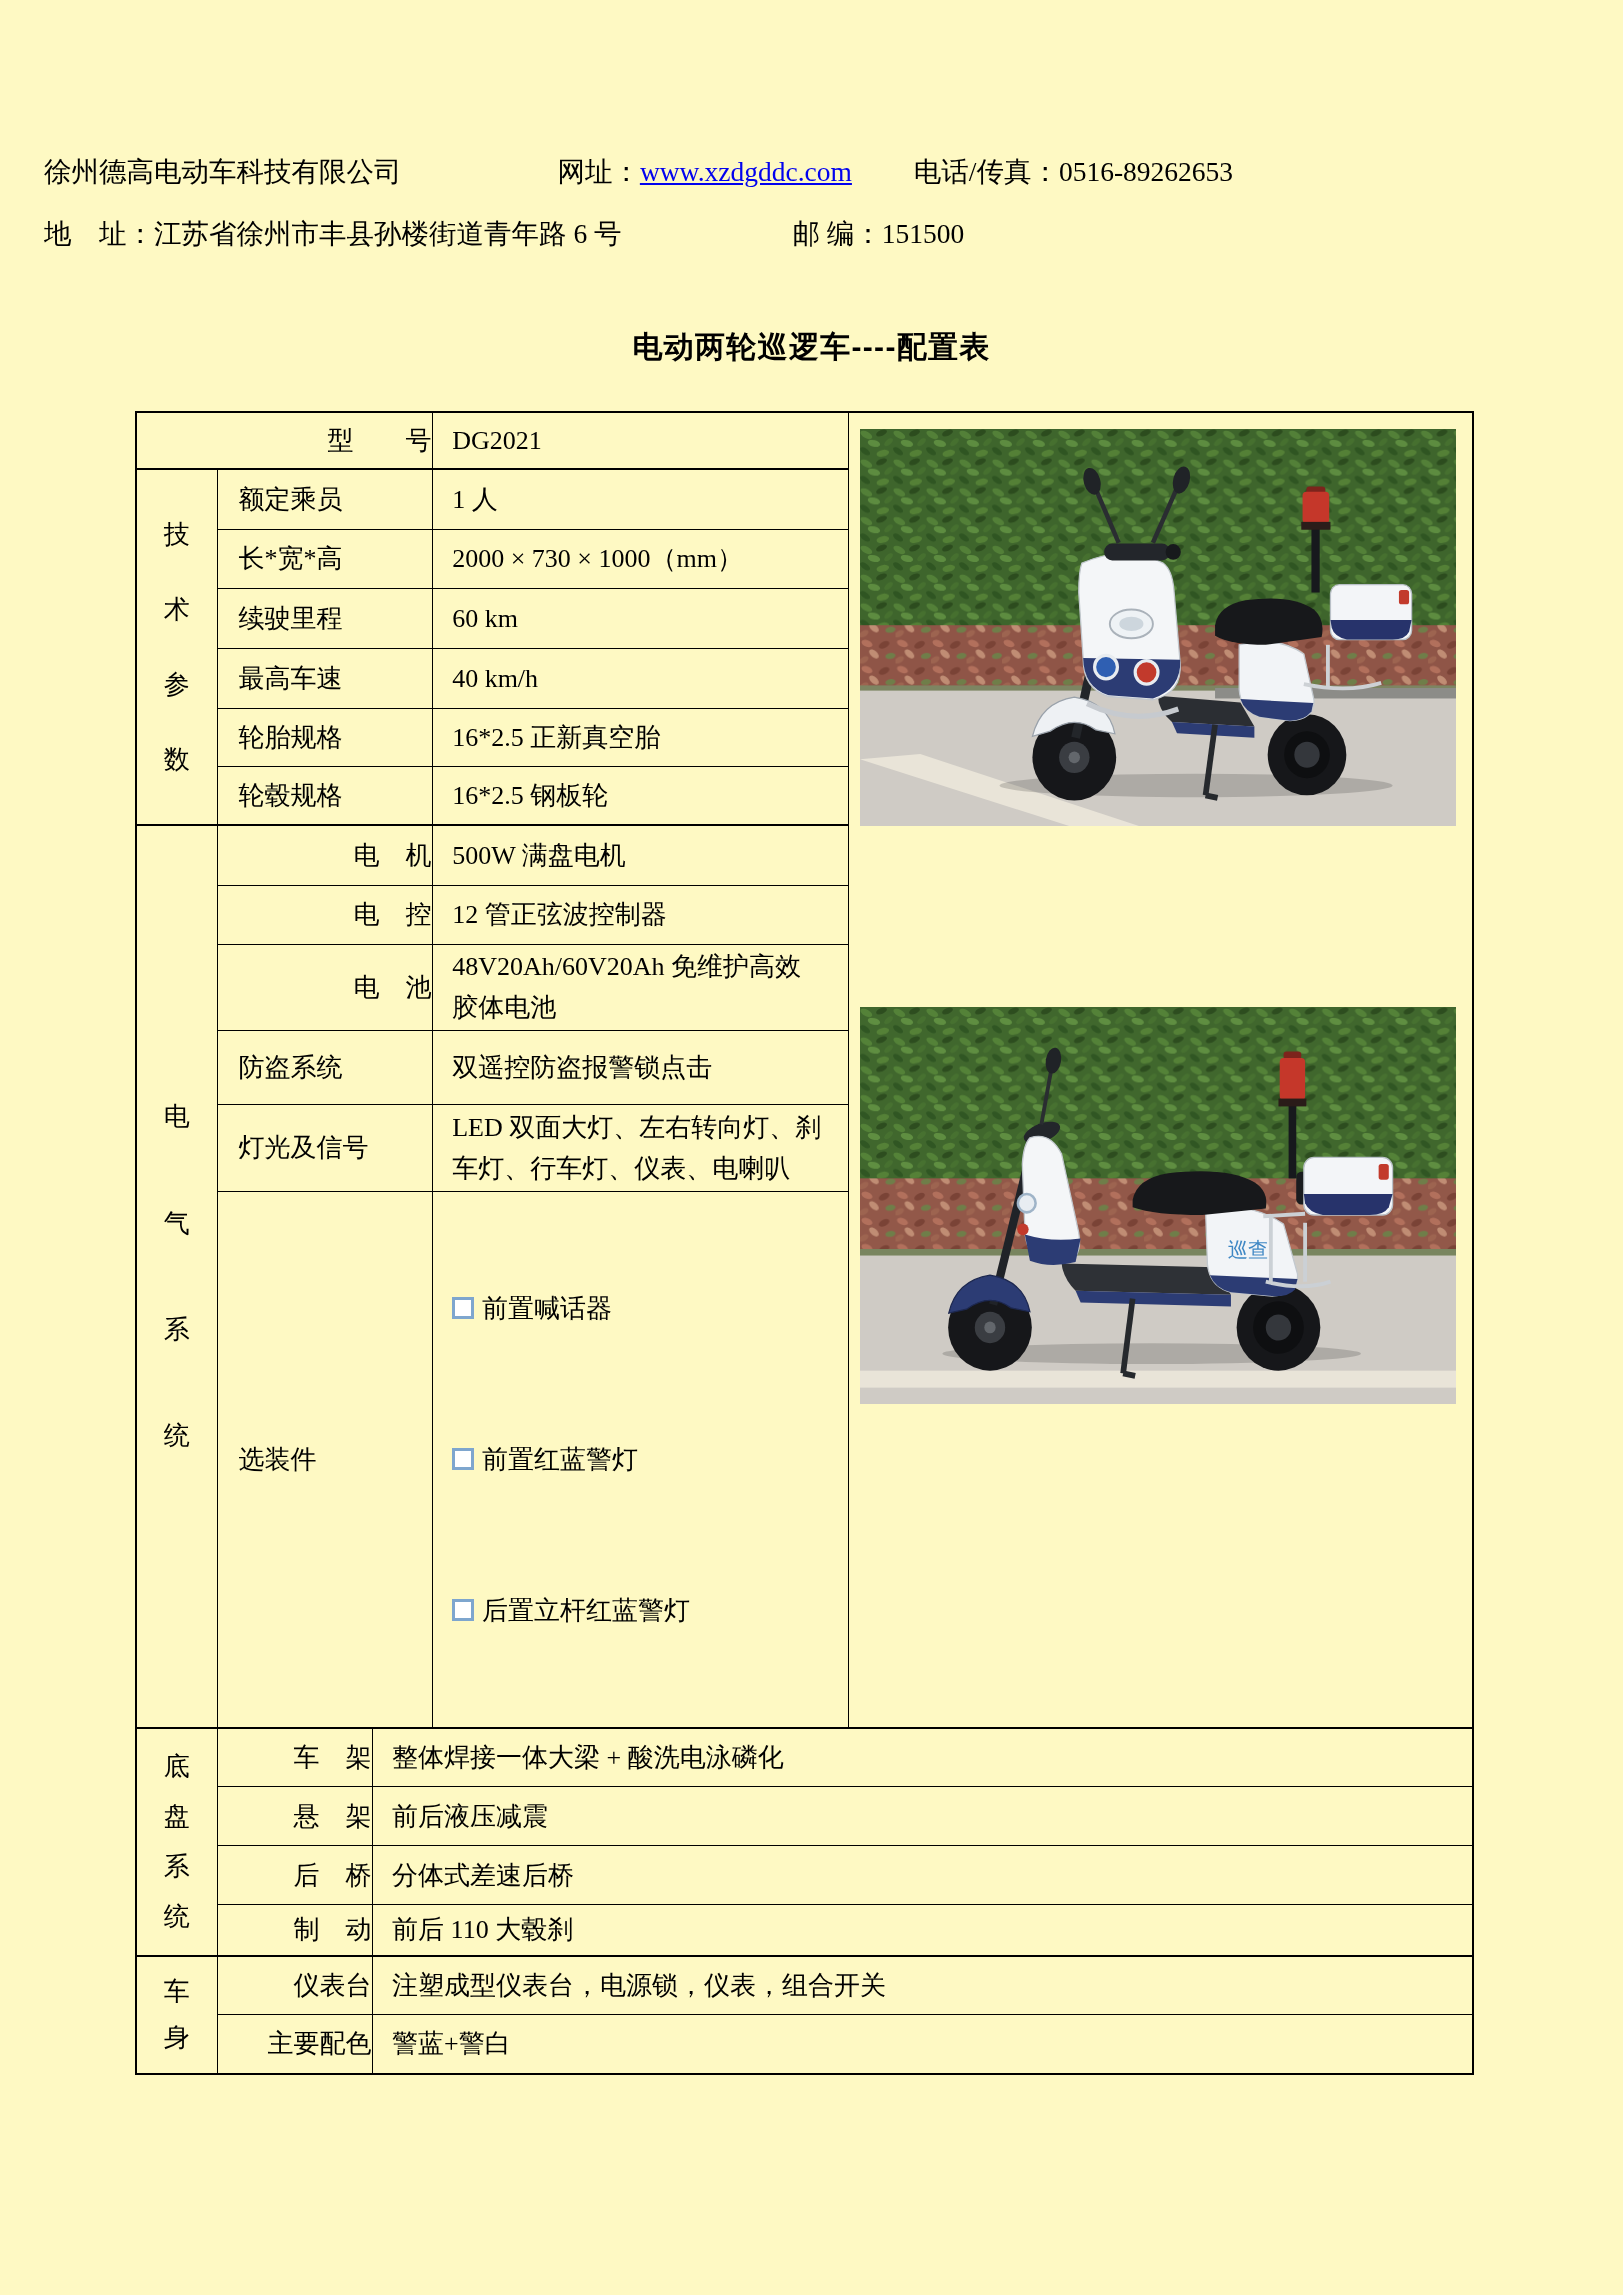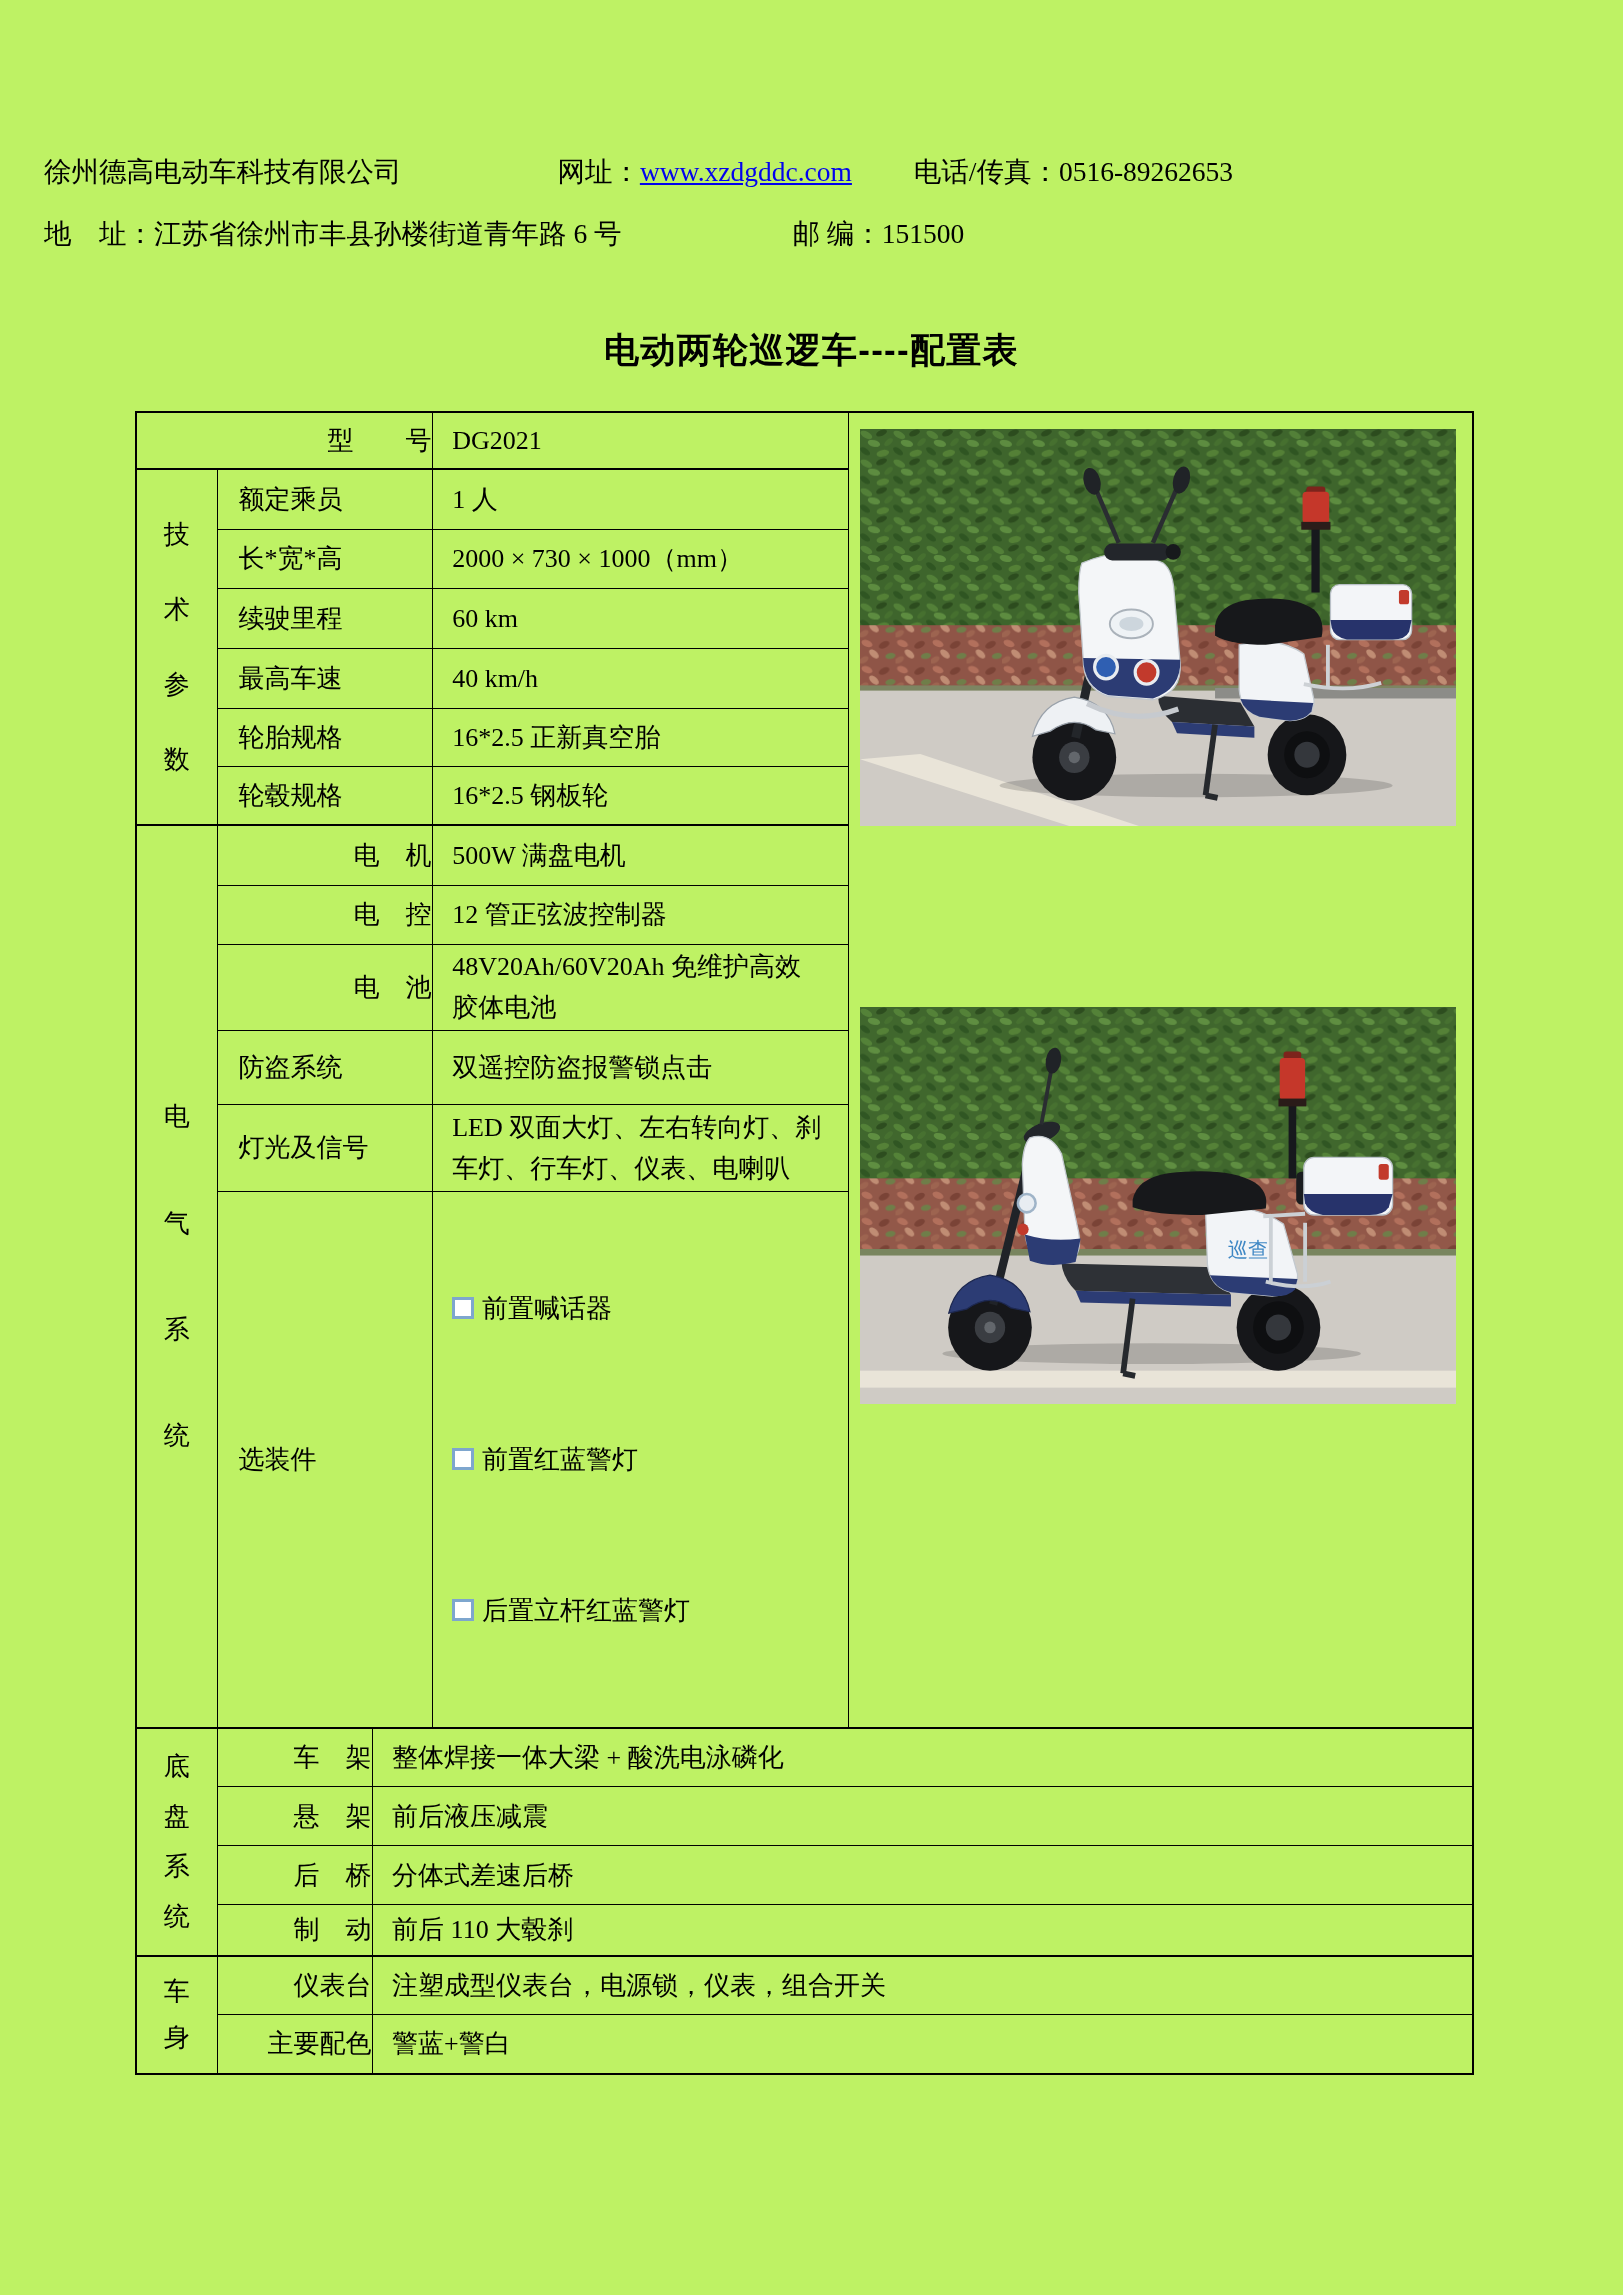--- a/index.html
+++ b/index.html
@@ -1,32 +1,32 @@
 <!DOCTYPE html>
 <html style="font-size:10.5px"><head>
 <meta charset="utf-8">
 <style>
   * { margin:0; padding:0; box-sizing:border-box; }
   html,body { background:#ffffff; }
   .page {
-    position:relative; width:1623px; height:2295px; background:#bef264;
+    position:relative; width:1623px; height:2295px; background:#fef9c3;
     font-family:"Liberation Serif","DejaVu Serif",serif; color:#000;
     overflow:hidden;
   }
   
   .hline1 { position:absolute; top:154px; left:44px; font-size:27.5px; white-space:nowrap; }
   .hline2 { position:absolute; top:216px; left:44px; font-size:27.5px; white-space:nowrap; }
   .hl-web   { margin-left:149px; }
   .hl-phone { margin-left:55px; }
   .hl-zip   { margin-left:164px; }
   .link { color:#0202ee; text-decoration:underline; cursor:pointer; }
   
   .title {
     position:absolute; top:327px; left:0; width:100%; text-align:center;
-    font-size:35px; font-weight:bold; letter-spacing:1.3px;
+    font-size:30px; font-weight:bold; letter-spacing:1.3px;
     font-family:"Liberation Sans","DejaVu Sans",sans-serif;
   }
   
   table.spec {
     position:absolute; top:411px; left:135px; width:1337px;
     border-collapse:collapse; table-layout:fixed; font-size:26px;
     border:2px solid #000;
   }
   .spec td { border:1.3px solid #000; vertical-align:middle; overflow:hidden; }
   tr.sec > td { border-top-width:2.6px; }

